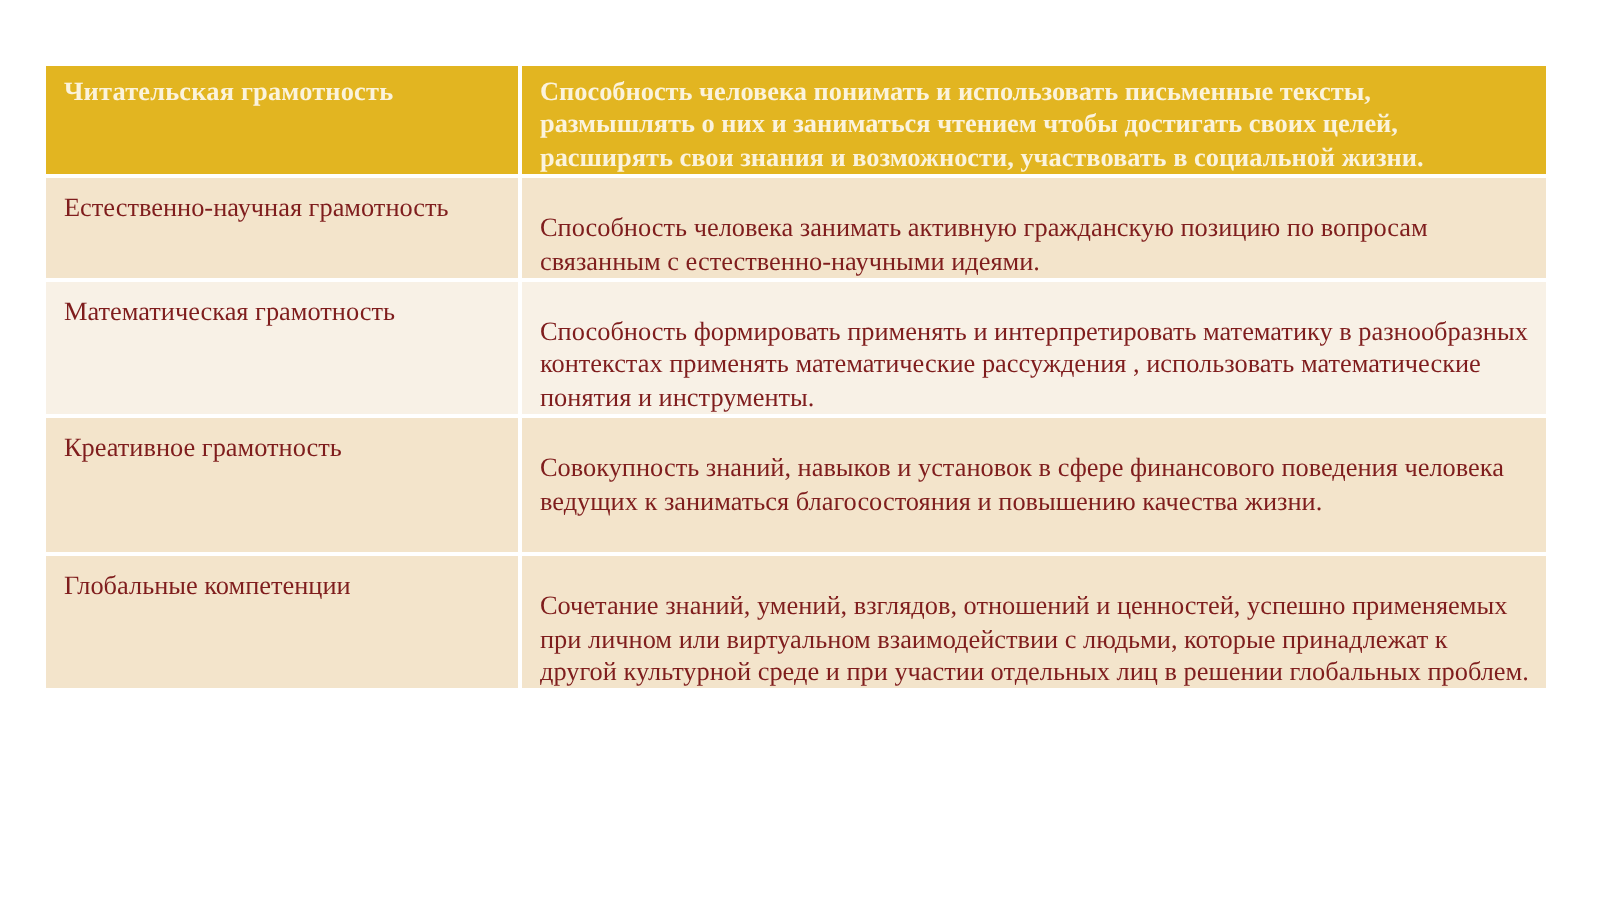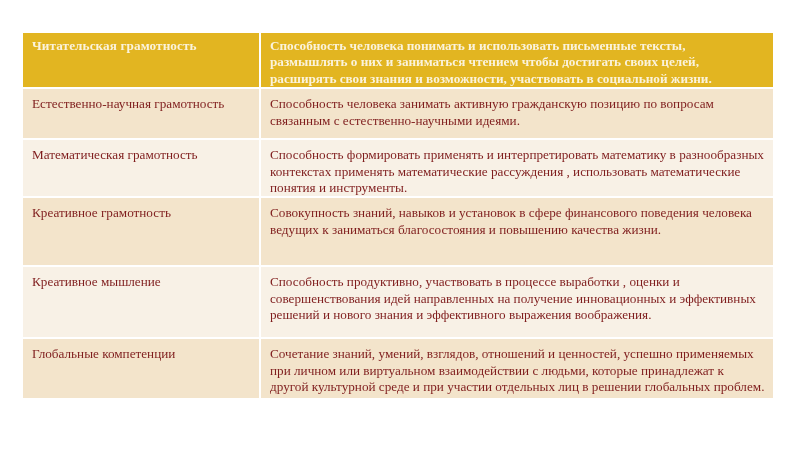--- a/index.html
+++ b/index.html
@@ -44,21 +44,21 @@
     }
     .hdr td.term { letter-spacing: 0.1px; }
     .row-dark td { background: #f3e4cb; }
     .row-light td { background: #f8f1e6; }
     .r1 td { height: 51px; }
     .r2 td { height: 47px; }
     .r3 td { height: 69px; }
     .r4 td { height: 72px; }
     .r5 td { height: 60px; border-bottom: none; }
     .tbl td.term { padding-top: 7px; }
-    .tbl td.def { padding-top: 7px; }
+    .tbl td.def { padding-top: 17px; }
     .hdr td.def, .hdr td.term { padding-top: 5px; }
   </style>
 </head>
 <body>
 
 <table class="tbl">
   <colgroup>
     <col class="col-a">
     <col class="col-b">
   </colgroup>
@@ -72,22 +72,18 @@
       <td class="def">Способность человека занимать активную гражданскую позицию по вопросам связанным с естественно-научными идеями.</td>
     </tr>
     <tr class="row-light r2">
       <td class="term">Математическая грамотность</td>
       <td class="def">Способность формировать применять и интерпретировать математику в разнообразных контекстах применять математические рассуждения , использовать математические понятия и инструменты.</td>
     </tr>
     <tr class="row-dark r3">
       <td class="term">Креативное грамотность</td>
       <td class="def">Совокупность знаний, навыков и установок в сфере финансового поведения человека ведущих к заниматься благосостояния  и повышению качества жизни.</td>
     </tr>
-    <tr class="row-light r4">
-      <td class="term">Креативное мышление</td>
-      <td class="def">Способность продуктивно, участвовать в процессе выработки , оценки и совершенствования идей направленных на получение инновационных и эффективных решений и нового знания и эффективного выражения воображения.</td>
-    </tr>
     <tr class="row-dark r5">
       <td class="term">Глобальные компетенции</td>
       <td class="def">Сочетание знаний, умений, взглядов, отношений и ценностей, успешно применяемых при личном или виртуальном взаимодействии с людьми, которые принадлежат к другой культурной среде и при участии отдельных лиц в решении глобальных проблем.</td>
     </tr>
   </tbody>
 </table>
 
 </body></html>

